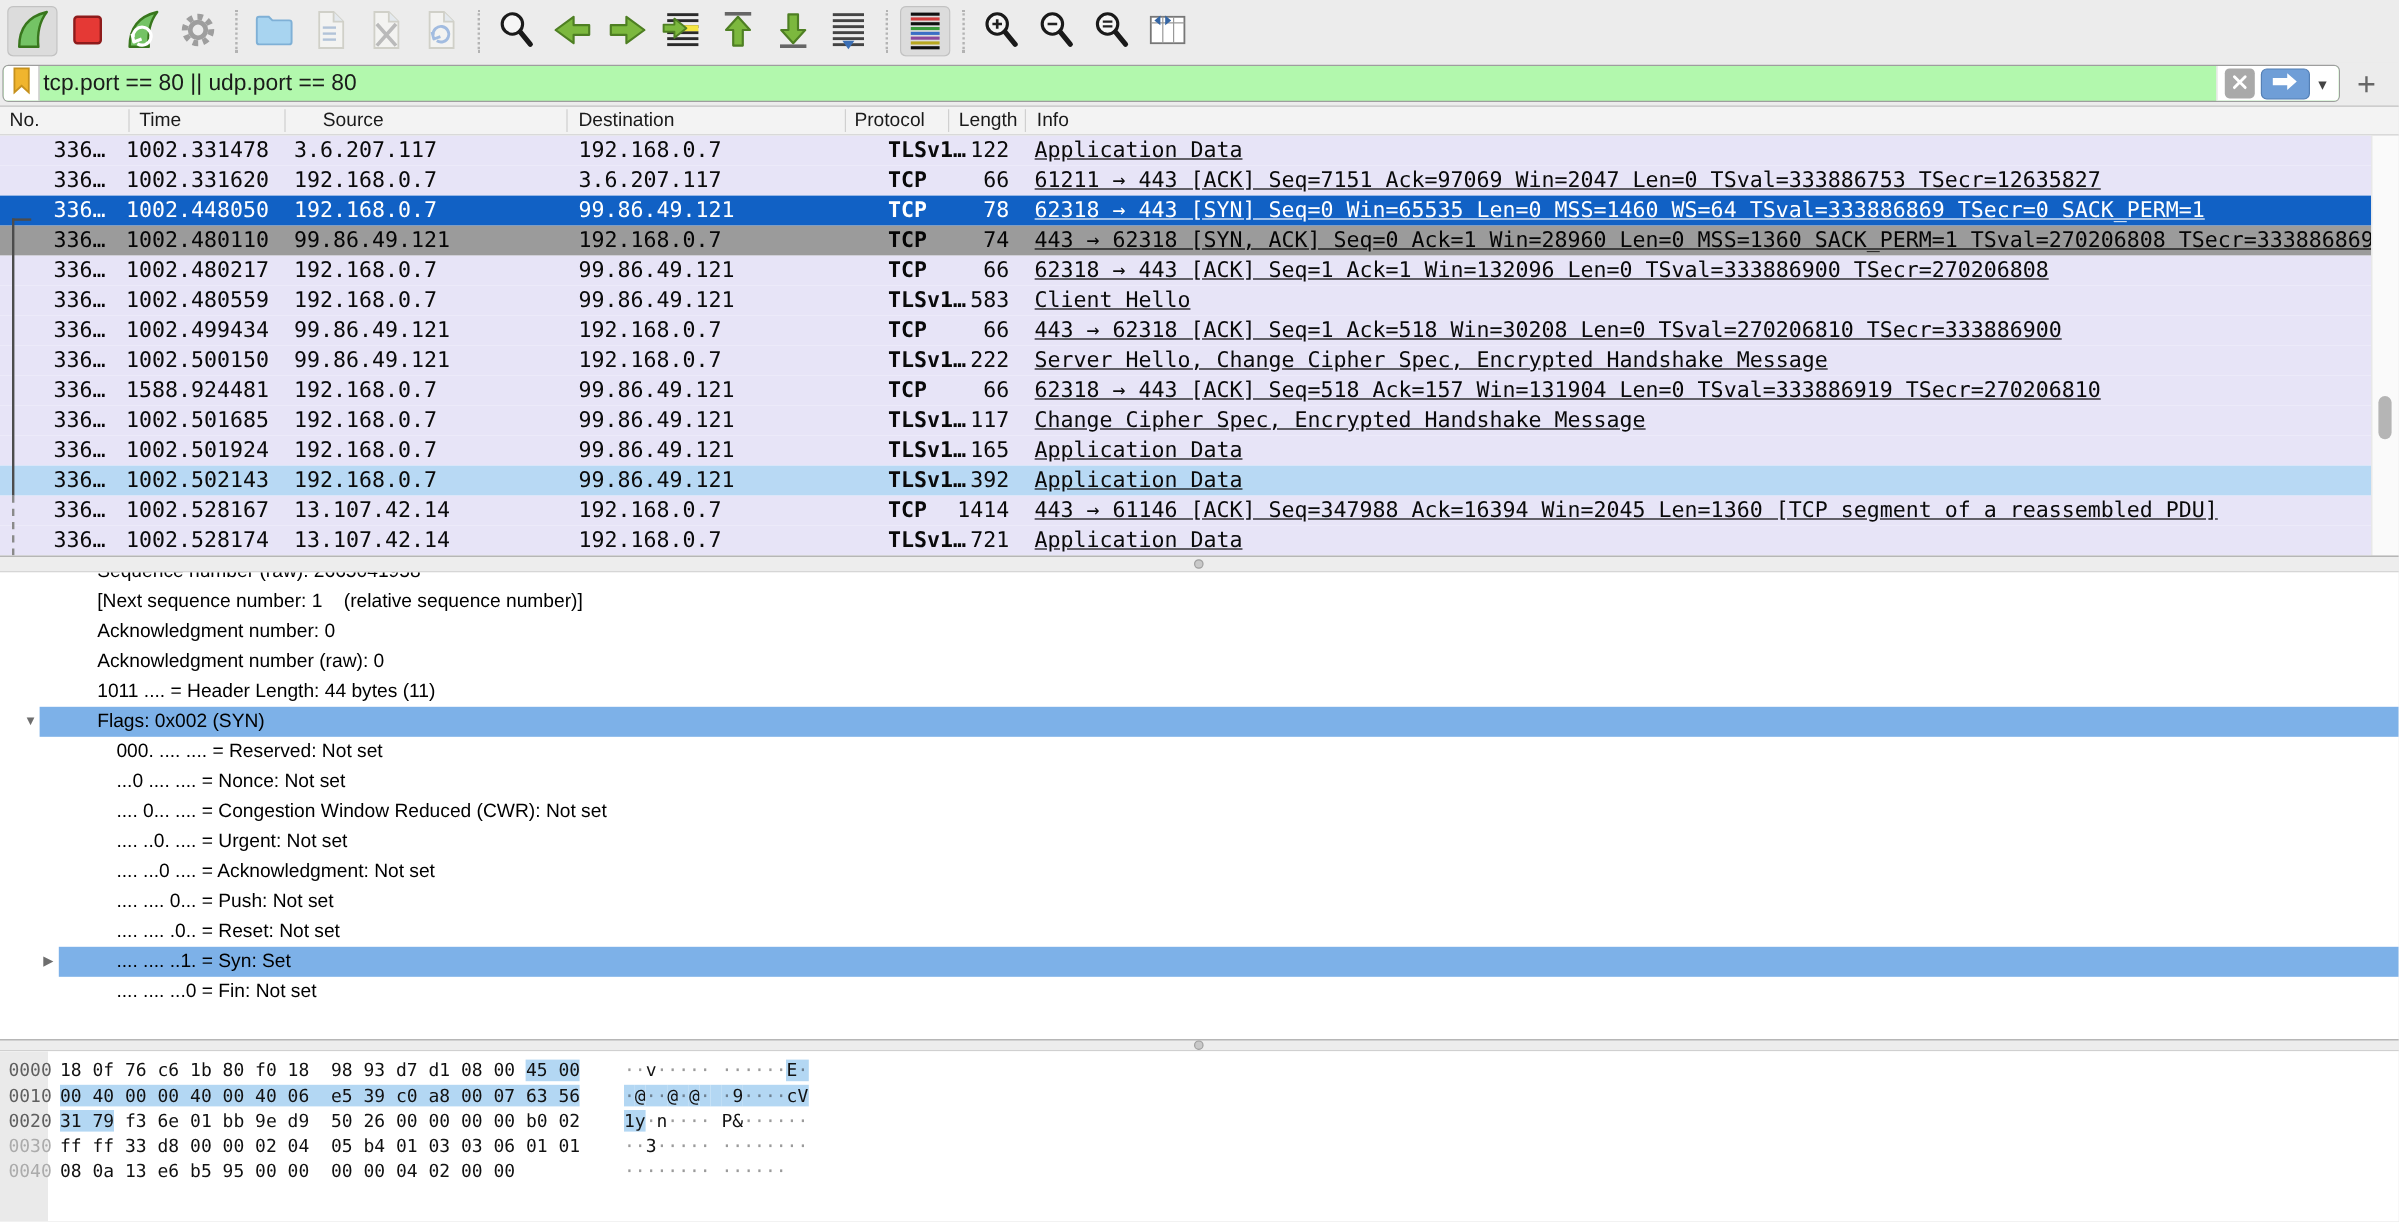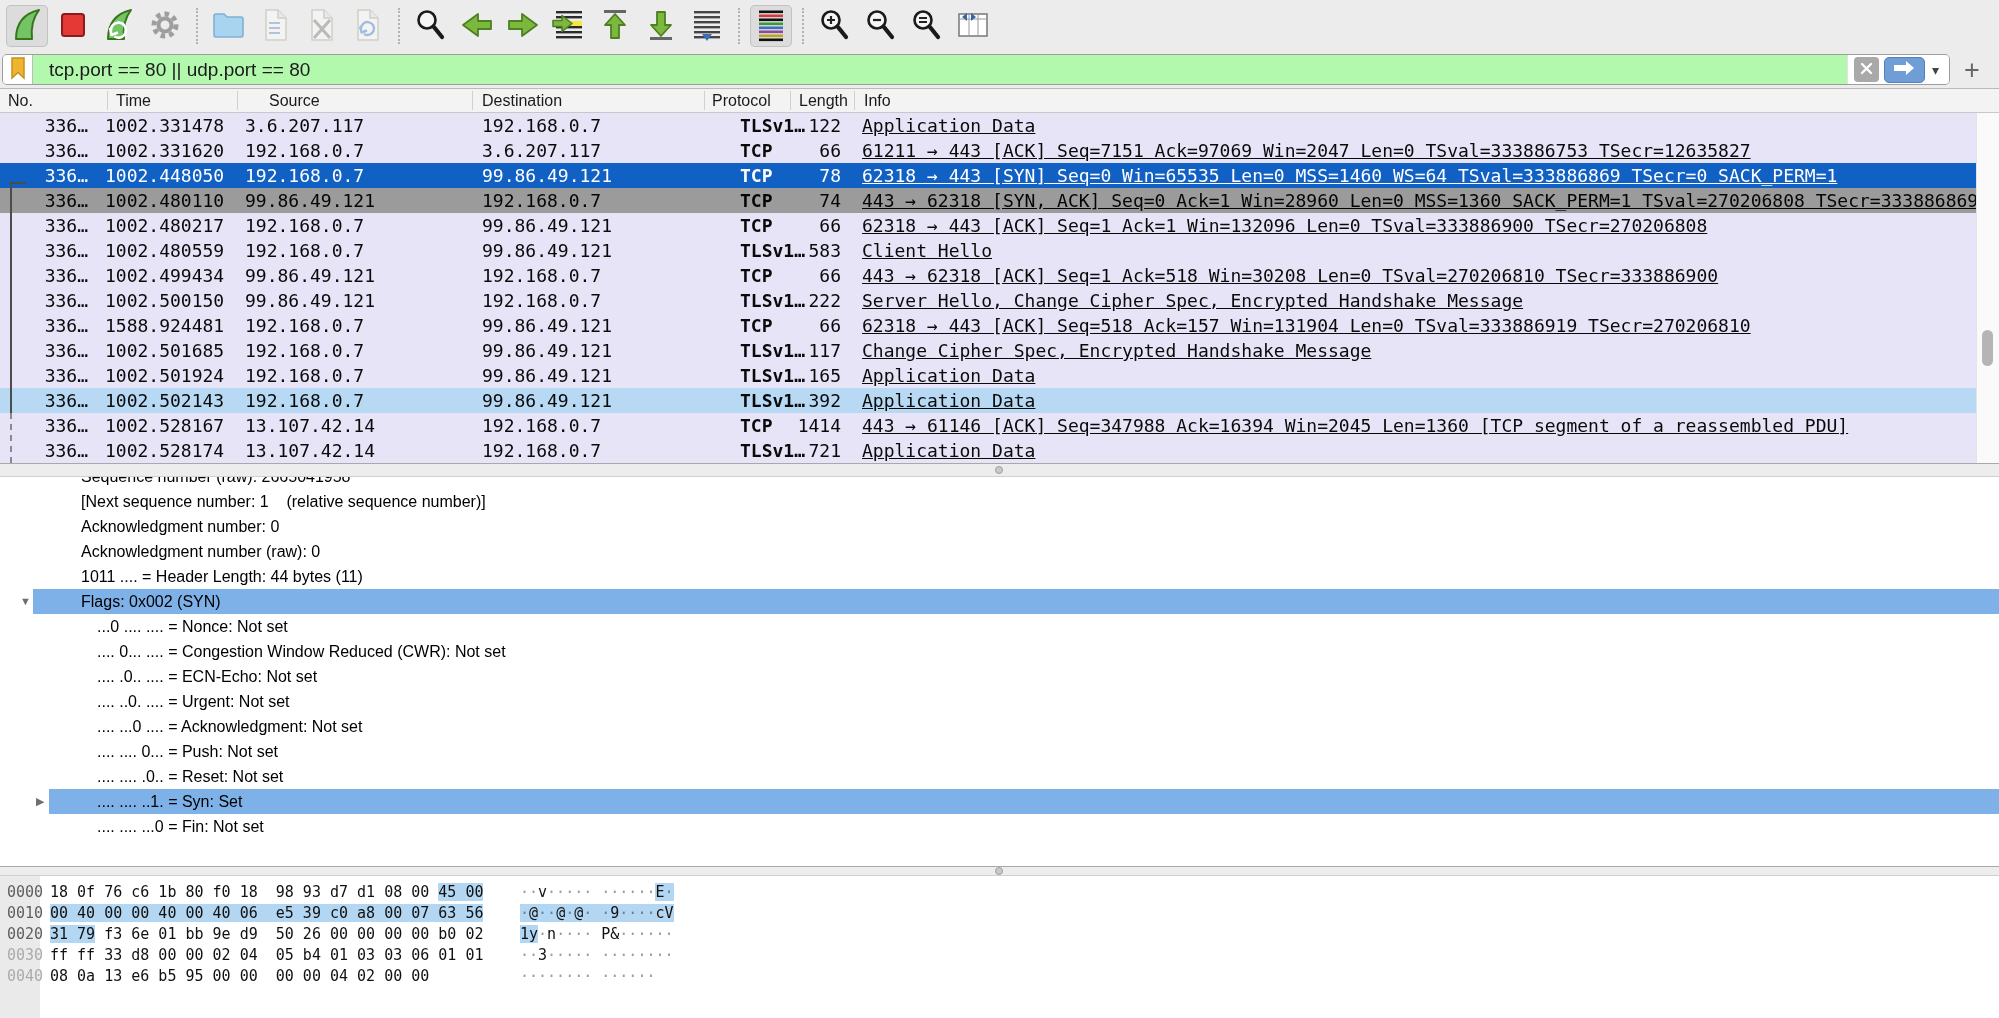--- a/index.html
+++ b/index.html
@@ -16,21 +16,21 @@
   .tb-btn.framed{background:#dcdcdc;box-shadow:inset 0 0 0 1px #c2c2c2;}
   .tb-btn.disabled{opacity:.5;}
   .tb-sep{width:0;height:36px;border-left:2px dotted #b3b3b3;margin:0 8px;}
   
   .filterbar{position:absolute;left:0;top:52px;width:1999px;height:37px;background:#ececec;
              border-bottom:1px solid #b9b9b9;box-sizing:border-box;}
   .ffield{position:absolute;left:2px;top:2px;width:1948px;height:31px;border:1px solid #9e9e9e;
           border-radius:5px;background:var(--filterBg);display:flex;align-items:center;overflow:hidden;box-sizing:border-box;}
   .fbookmark{width:29px;height:100%;background:#fff;border-right:1px solid #bdbdbd;
              display:flex;align-items:center;justify-content:center;flex:0 0 auto;}
-  .ftext{flex:1 1 auto;padding-left:16px;font-size:19px;color:#1b1b1b;white-space:nowrap;overflow:hidden;}
+  .ftext{flex:1 1 auto;padding-left:3px;font-size:19px;color:#1b1b1b;white-space:nowrap;overflow:hidden;}
   .fright{flex:0 0 auto;height:100%;background:#fff;display:flex;align-items:center;gap:5px;
           padding:0 8px 0 6px;border-left:1px solid #e2e2e2;}
   .fclear{width:25px;height:25px;border-radius:4px;background:#a9a9a9;border:none;display:flex;
           align-items:center;justify-content:center;padding:0;}
   .fapply{width:41px;height:26px;border-radius:5px;background:#6f9ed7;border:1px solid #5580b5;
           display:flex;align-items:center;justify-content:center;padding:0;}
   .fchev{border:none;background:none;color:#444;font-size:14px;padding:0 2px;}
   .fplus{position:absolute;right:12px;top:3px;width:30px;height:30px;border:none;background:none;
          font-size:27px;color:#666;line-height:28px;padding:0;}
   
@@ -436,23 +436,23 @@
   </div>
 
 <div class="details">
   <div class="dcontent" id="dcontent">
       <div class="dline lvl2"><span class="dtext">Sequence number (raw): 2665041958</span></div>
       <div class="dline lvl2"><span class="dtext">[Next sequence number: 1    (relative sequence number)]</span></div>
       <div class="dline lvl2"><span class="dtext">Acknowledgment number: 0</span></div>
       <div class="dline lvl2"><span class="dtext">Acknowledgment number (raw): 0</span></div>
       <div class="dline lvl2"><span class="dtext">1011 .... = Header Length: 44 bytes (11)</span></div>
       <div class="dline lvl2 sel"><span class="dbar"></span><span class="dexp">▼</span><span class="dtext">Flags: 0x002 (SYN)</span></div>
+      <div class="dline lvl3"><span class="dtext">000. .... .... = Reserved: Not set</span></div>
       <div class="dline lvl3"><span class="dtext">...0 .... .... = Nonce: Not set</span></div>
       <div class="dline lvl3"><span class="dtext">.... 0... .... = Congestion Window Reduced (CWR): Not set</span></div>
-      <div class="dline lvl3"><span class="dtext">.... .0.. .... = ECN-Echo: Not set</span></div>
       <div class="dline lvl3"><span class="dtext">.... ..0. .... = Urgent: Not set</span></div>
       <div class="dline lvl3"><span class="dtext">.... ...0 .... = Acknowledgment: Not set</span></div>
       <div class="dline lvl3"><span class="dtext">.... .... 0... = Push: Not set</span></div>
       <div class="dline lvl3"><span class="dtext">.... .... .0.. = Reset: Not set</span></div>
       <div class="dline lvl3 sel"><span class="dbar"></span><span class="dexp">▶</span><span class="dtext">.... .... ..1. = Syn: Set</span></div>
       <div class="dline lvl3"><span class="dtext">.... .... ...0 = Fin: Not set</span></div>
     </div>
 </div>
 
 <div class="splitter split2">

